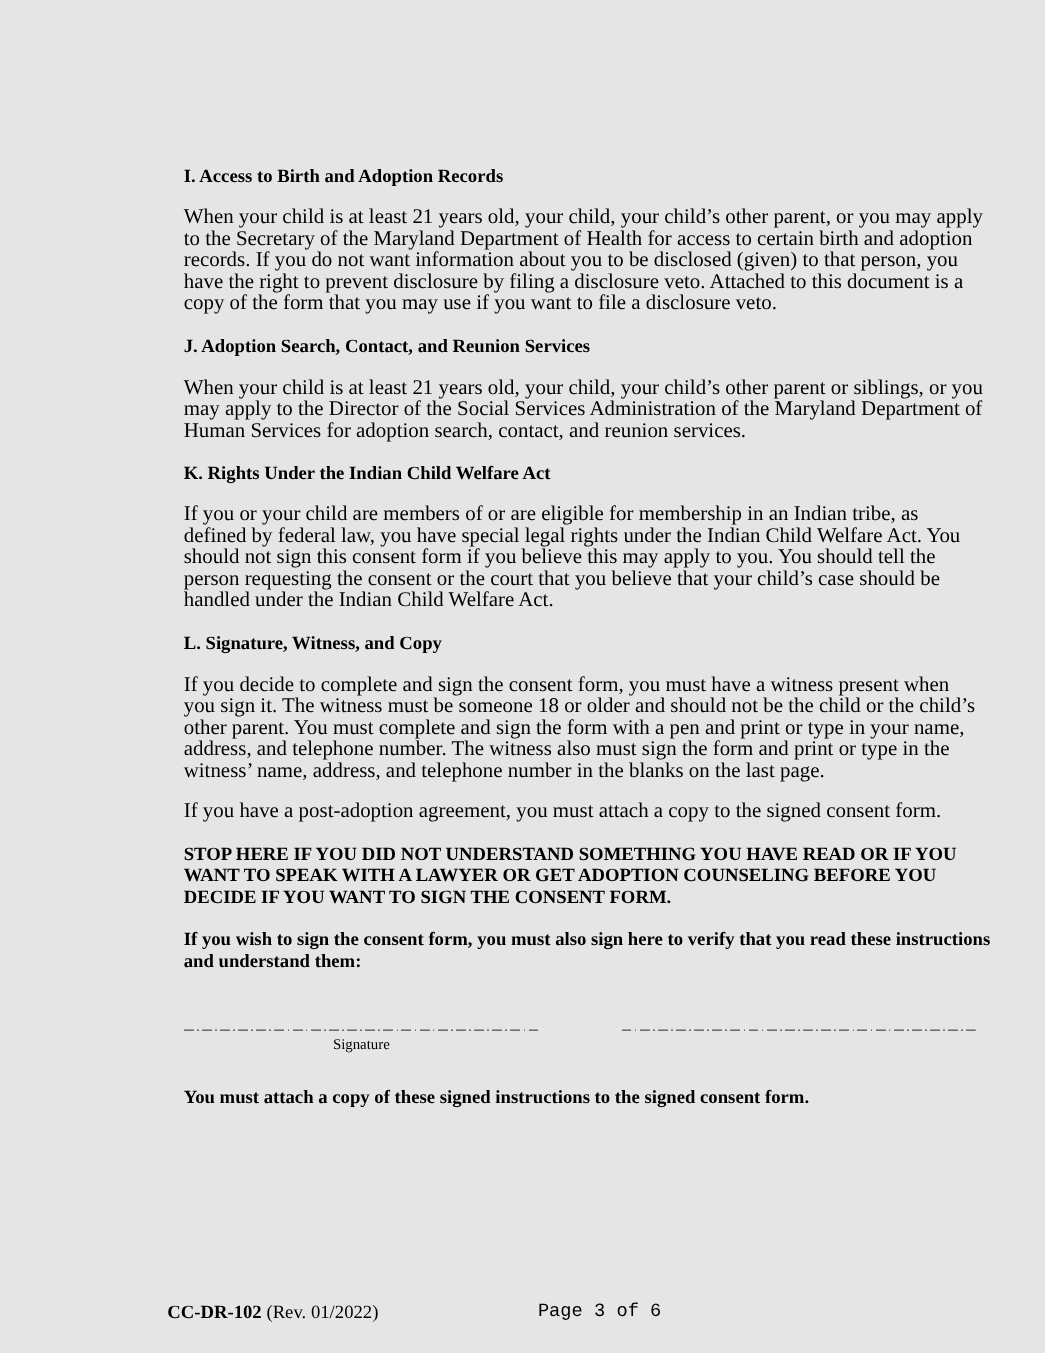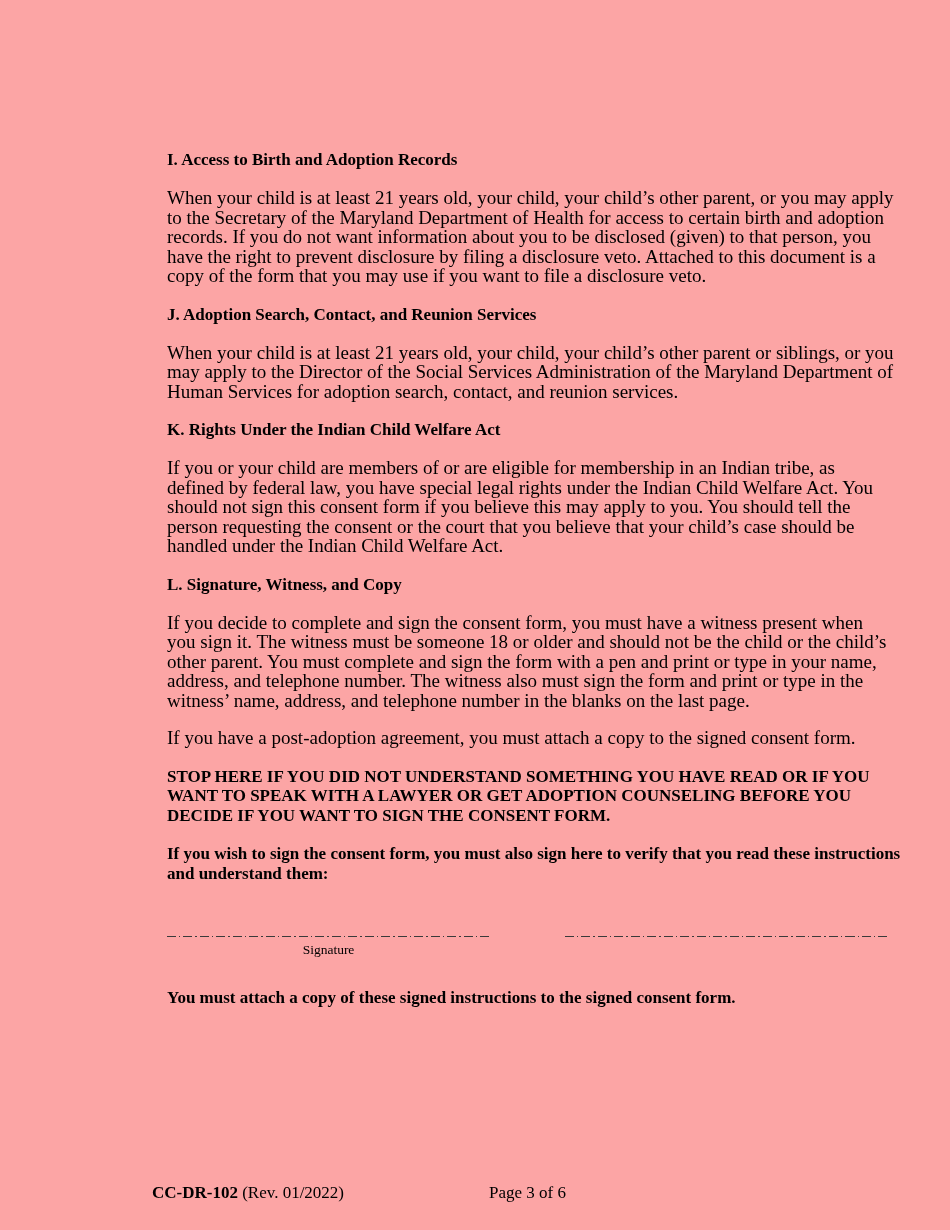--- a/index.html
+++ b/index.html
@@ -4,21 +4,21 @@
 <style>
   html, body {
     margin: 0;
     padding: 0;
     background: #ffffff;
   }
   .page {
     position: relative;
     width: 950px;
     height: 1230px;
-    background: #fca5a5;
+    background: #e5e5e5;
     font-family: "Liberation Serif", "DejaVu Serif", serif;
     color: #000000;
     overflow: hidden;
   }
   .content {
     position: absolute;
     left: 167px;
     top: 150px;
     width: 744px;
   }
@@ -67,21 +67,21 @@
   .footer {
     position: absolute;
     left: 0;
     top: 1183px;
     width: 950px;
     font-size: 17px;
     line-height: 20px;
   }
   .footer-form { position: absolute; left: 152px; white-space: nowrap; }
   .footer-form .form-number { font-weight: bold; }
-  .footer-page { position: absolute; left: 489px; white-space: nowrap; }
+  .footer-page { position: absolute; left: 489px; white-space: nowrap; font-family: Liberation Mono, monospace; }
 </style>
 </head>
 <body>
 
 <div class="page">
   <div class="content">
 
     <div class="section-heading first-block">I. Access to Birth and Adoption Records</div>
     <p class="body-para">When your child is at least 21 years old, your child, your child’s other parent, or you may apply to the Secretary of the Maryland Department of Health for access to certain birth and adoption records. If you do not want information about you to be disclosed (given) to that person, you have the right to prevent disclosure by filing a disclosure veto. Attached to this document is a copy of the form that you may use if you want to file a disclosure veto.</p>
 

